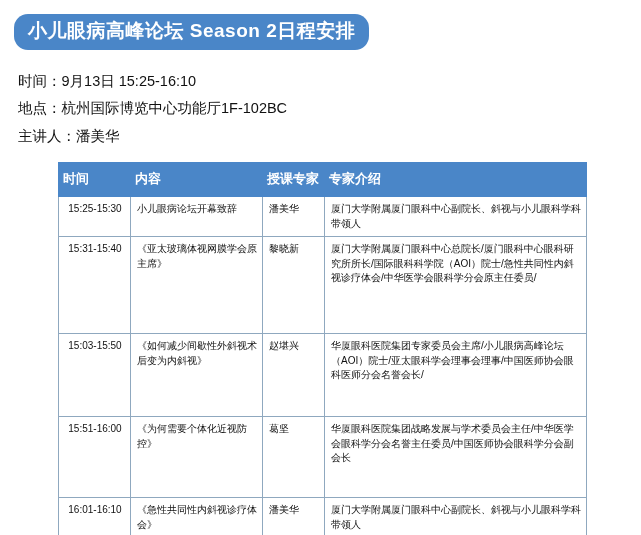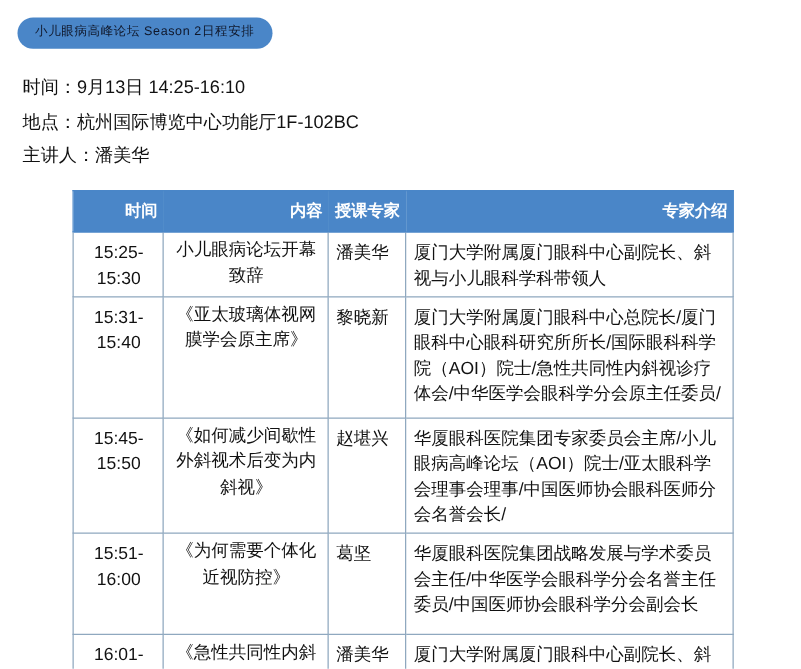--- a/index.html
+++ b/index.html
@@ -18,23 +18,23 @@
     position: relative;
     width: 641px;
     height: 535px;
     box-sizing: border-box;
     padding: 0;
   }
   .title-bar {
     margin: 14px 0 0 14px;
     display: inline-block;
     background: #4a86c8;
-    color: #0f172a;
-    font-size: 10px;
-    font-weight: normal;
+    color: #ffffff;
+    font-size: 19px;
+    font-weight: bold;
     letter-spacing: 0.5px;
     padding: 6px 14px 7px 14px;
     border-radius: 14px;
     line-height: 1.2;
   }
   .meta {
     margin: 18px 0 0 18px;
   }
   .meta-line {
     font-size: 14.5px;
@@ -49,50 +49,48 @@
   table.schedule {
     border-collapse: collapse;
     width: 528px;
     table-layout: fixed;
   }
   table.schedule th,
   table.schedule td {
     border: 1px solid #8fa8bf;
     vertical-align: top;
     padding: 5px 5px 5px 6px;
-    font-size: 14px;
+    font-size: 10px;
     line-height: 1.45;
   }
   table.schedule thead th {
     background: #4a86c8;
     color: #ffffff;
     font-size: 13px;
     font-weight: bold;
-    text-align: right;
+    text-align: left;
     vertical-align: middle;
     padding: 7px 4px;
     border-color: #4a86c8;
   }
   col.c-time { width: 72px; }
   col.c-content { width: 132px; }
   col.c-speaker { width: 62px; }
   col.c-intro { width: 262px; }
 
   td.time {
     text-align: center;
     vertical-align: middle;
     font-size: 11.5px;
     color: #111111;
   }
   td.content {
-    text-align: center;
     vertical-align: middle;
     font-size: 11.5px;
     color: #111111;
-    font-family: Liberation Mono, monospace;
   }
   td.speaker {
     vertical-align: middle;
     font-size: 11.5px;
     color: #111111;
   }
   td.intro {
     text-align: left;
     color: #111111;
     font-size: 11.5px;
@@ -105,21 +103,21 @@
   tr.r5 td { height: 48px; }
 </style>
 </head>
 <body>
 
 <div class="page">
 
   <div class="title-bar">小儿眼病高峰论坛 Season 2日程安排</div>
 
   <div class="meta">
-    <div class="meta-line">时间：9月13日 14:25-16:10</div>
+    <div class="meta-line">时间：9月13日 15:25-16:10</div>
     <div class="meta-line">地点：杭州国际博览中心功能厅1F-102BC</div>
     <div class="meta-line">主讲人：潘美华</div>
   </div>
 
   <div class="table-wrap">
     <table class="schedule">
       <colgroup>
         <col class="c-time">
         <col class="c-content">
         <col class="c-speaker">
@@ -140,21 +138,21 @@
           <td class="speaker">潘美华</td>
           <td class="intro">厦门大学附属厦门眼科中心副院长、斜视与小儿眼科学科带领人</td>
         </tr>
         <tr class="r2">
           <td class="time">15:31-15:40</td>
           <td class="content">《亚太玻璃体视网膜学会原主席》</td>
           <td class="speaker">黎晓新</td>
           <td class="intro">厦门大学附属厦门眼科中心总院长/厦门眼科中心眼科研究所所长/国际眼科科学院（AOI）院士/急性共同性内斜视诊疗体会/中华医学会眼科学分会原主任委员/</td>
         </tr>
         <tr class="r3">
-          <td class="time">15:45-15:50</td>
+          <td class="time">15:03-15:50</td>
           <td class="content">《如何减少间歇性外斜视术后变为内斜视》</td>
           <td class="speaker">赵堪兴</td>
           <td class="intro">华厦眼科医院集团专家委员会主席/小儿眼病高峰论坛（AOI）院士/亚太眼科学会理事会理事/中国医师协会眼科医师分会名誉会长/</td>
         </tr>
         <tr class="r4">
           <td class="time">15:51-16:00</td>
           <td class="content">《为何需要个体化近视防控》</td>
           <td class="speaker">葛坚</td>
           <td class="intro">华厦眼科医院集团战略发展与学术委员会主任/中华医学会眼科学分会名誉主任委员/中国医师协会眼科学分会副会长</td>
         </tr>

